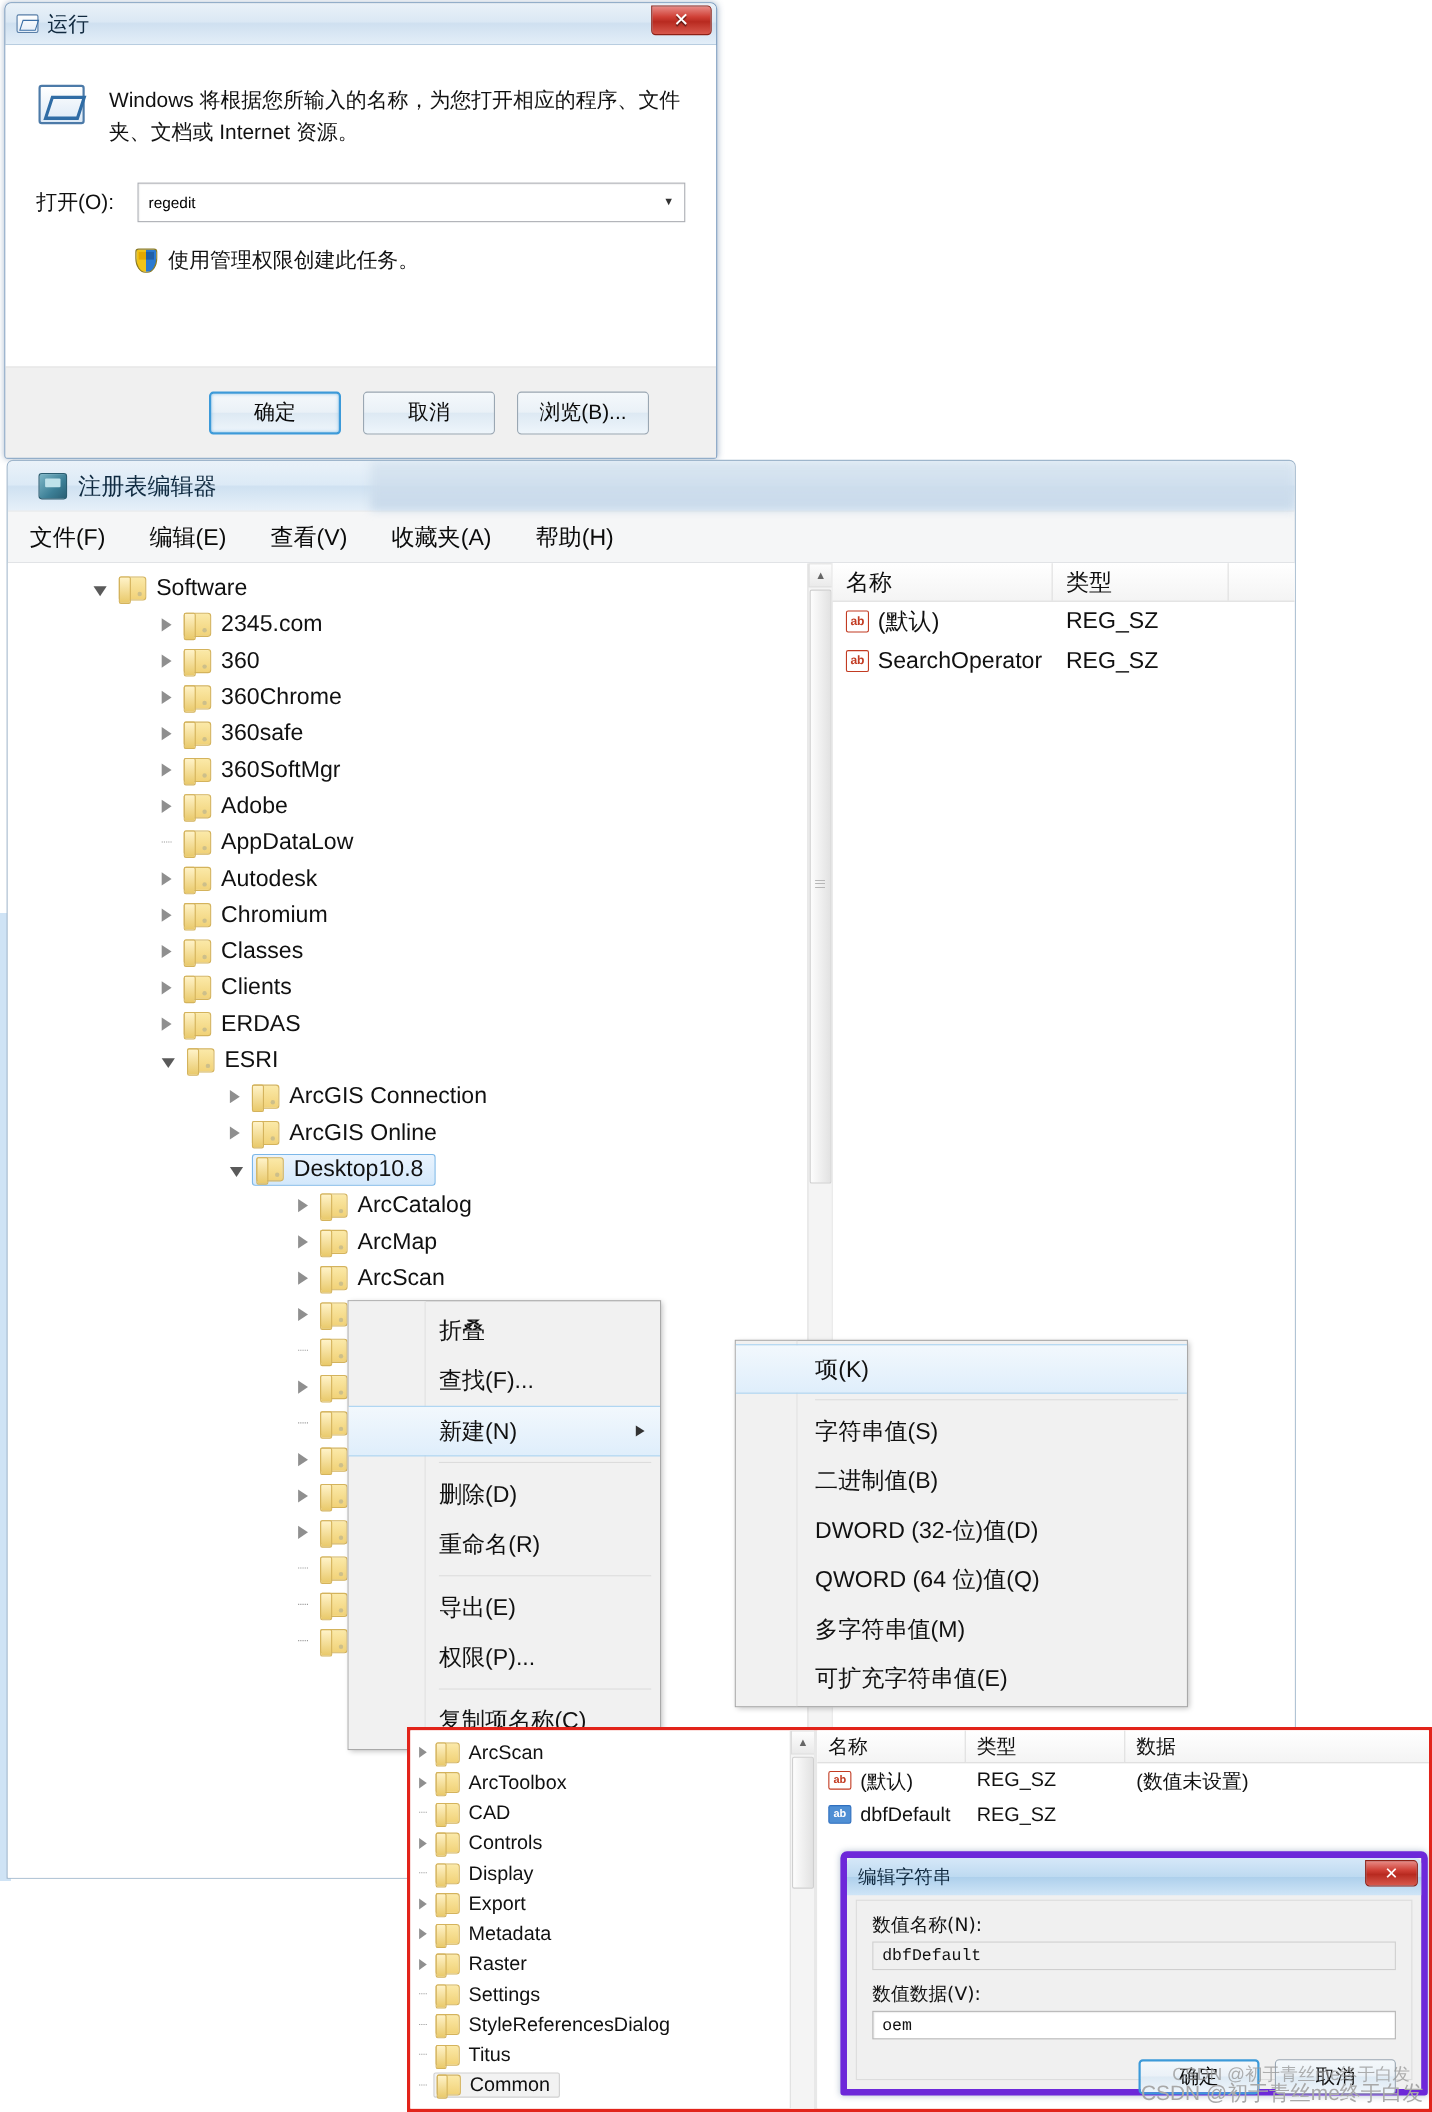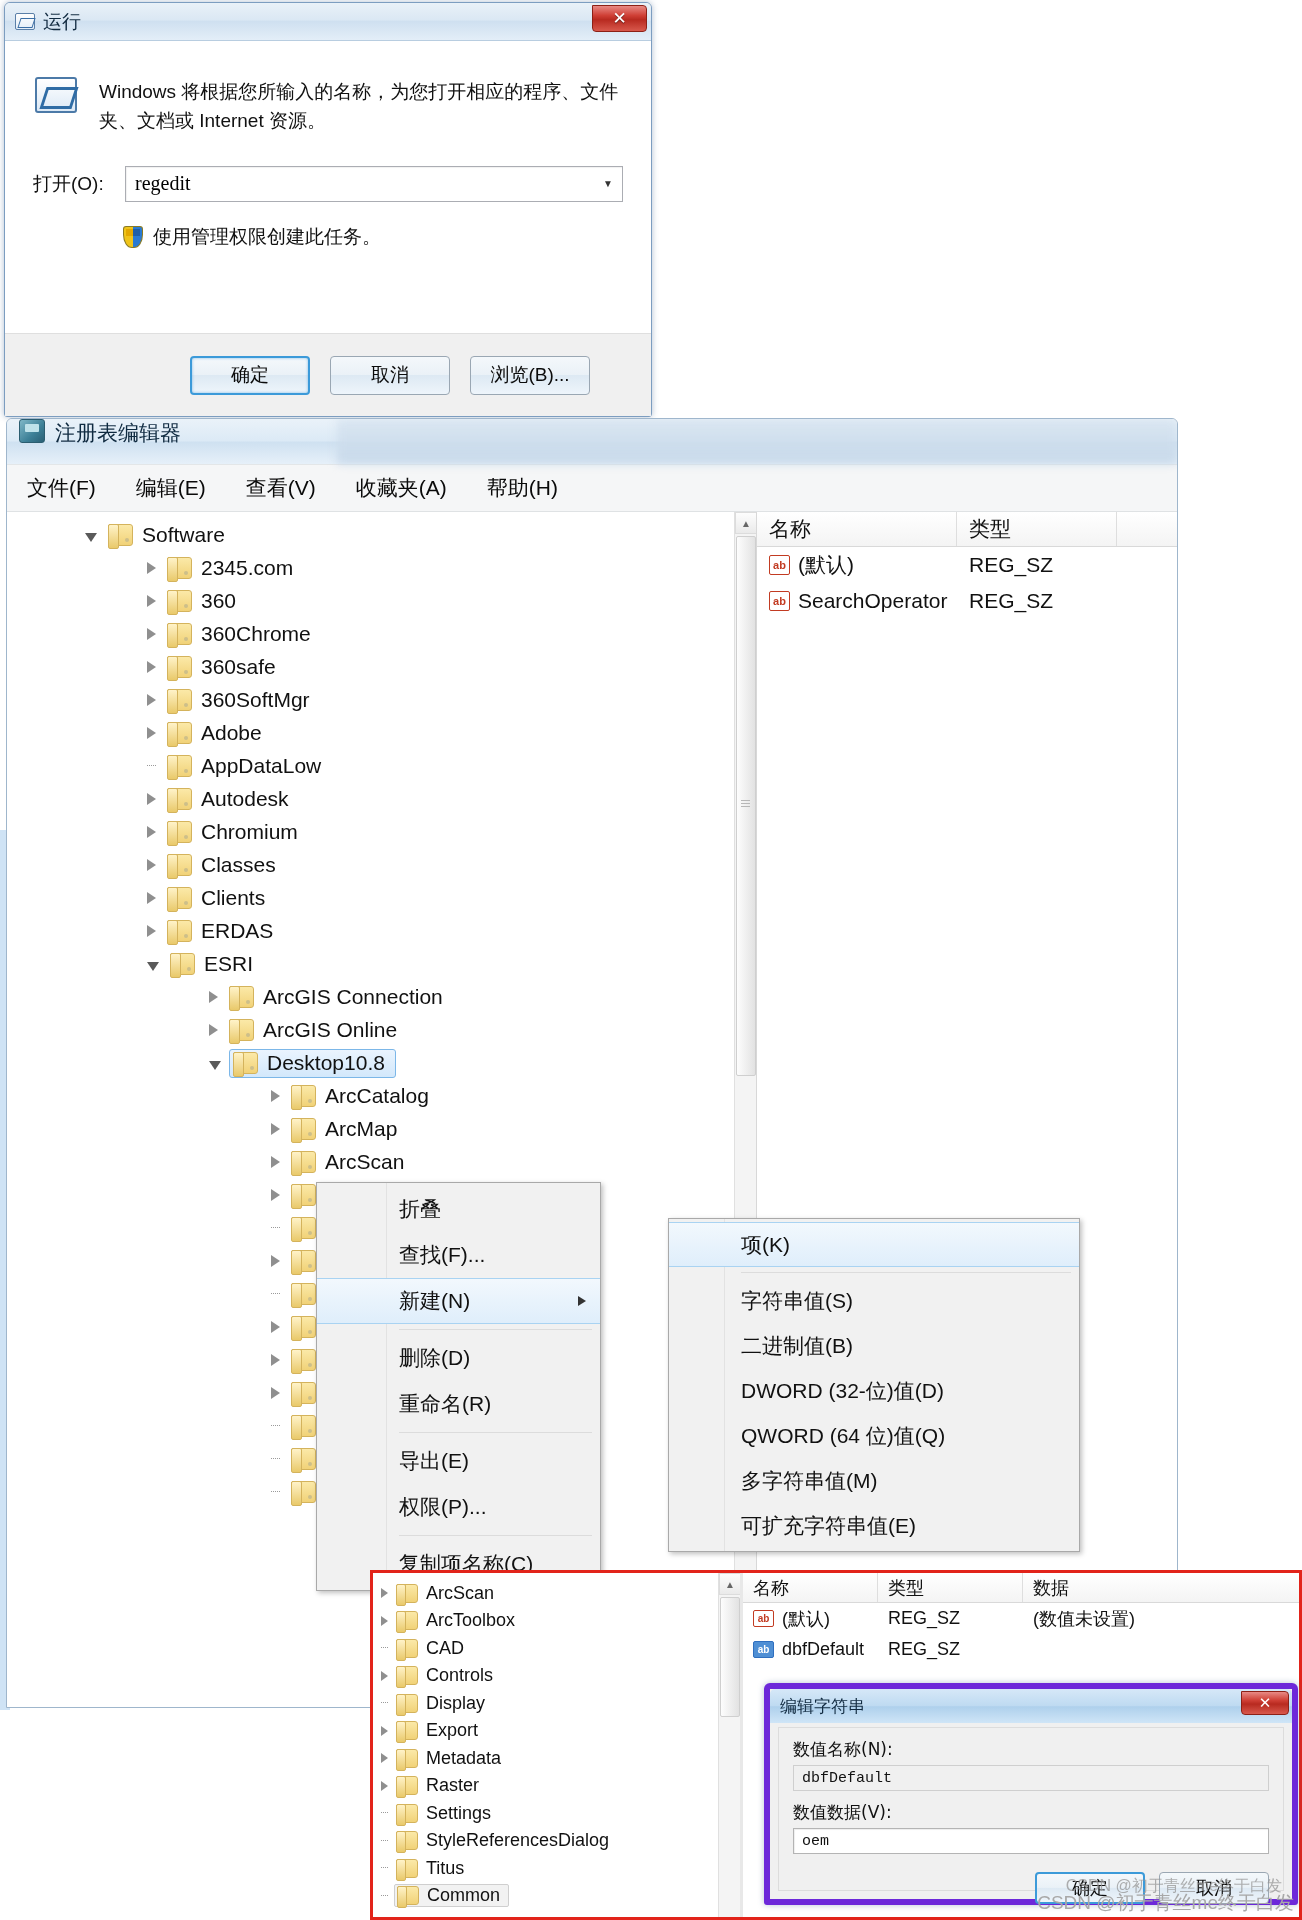--- a/index.html
+++ b/index.html
@@ -58,21 +58,21 @@
     border:3px solid #2f6ca5; transform: skewX(-18deg);
   }
   #run-desc { font-size: 19px; color:#111; line-height: 1.55; }
   #run-open-row { display:flex; align-items:center; padding: 30px 28px 0 28px; }
   #run-open-label { font-size: 19px; color:#111; width: 92px; }
   #run-combo {
     flex: 1; height: 36px; border: 1px solid #abadb3; background:#fff;
     display:flex; align-items:center; position: relative;
     box-shadow: inset 1px 1px 1px rgba(0,0,0,.06);
   }
-  #run-combo-value { font-size: 20px; color:#000; padding-left: 9px; font-family: Liberation Serif, serif; }
+  #run-combo-value { font-size: 14px; color:#000; padding-left: 9px; }
   #run-combo-arrow {
     position:absolute; right:0; top:0; bottom:0; width: 28px;
     display:flex; align-items:center; justify-content:center;
     font-size: 10px; color:#333;
   }
   #run-shield-row { display:flex; align-items:center; padding: 22px 0 0 118px; }
   .shield-icon {
     width: 20px; height: 22px; margin-right: 10px; position:relative;
     background: linear-gradient(90deg,#f0c419 50%, #2a7ad2 50%);
     border-radius: 3px 3px 45% 45% / 3px 3px 60% 60%;
@@ -104,21 +104,21 @@
   #regedit {
     position: absolute; left: 6px; top: 418px; width: 1172px; height: 1290px;
     background: #f0f0f0;
     border: 1px solid #9fb6cc;
     border-radius: 6px 6px 0 0;
     overflow: hidden;
   }
   #reg-titlebar {
     height: 45px; position: relative;
     background: linear-gradient(to bottom, #eaf2f9 0%, #dceaf6 48%, #cfe1f1 52%, #e6f0f9 100%);
-    display: flex; padding-left: 12px;
+    display: flex; align-items: center; padding-left: 28px;
     filter: blur(0px);
   }
   #reg-titlebar::after{
     content:""; position:absolute; left:330px; top:0; right:0; bottom:0;
     background: linear-gradient(to bottom, rgba(215,228,240,.85), rgba(196,214,232,.85));
     filter: blur(4px);
   }
   .regedit-icon {
     width: 26px; height: 24px; margin-right: 10px; position:relative; z-index:2;
     background: linear-gradient(135deg,#7fb8c8,#3c7f96 60%,#2a5f74);

